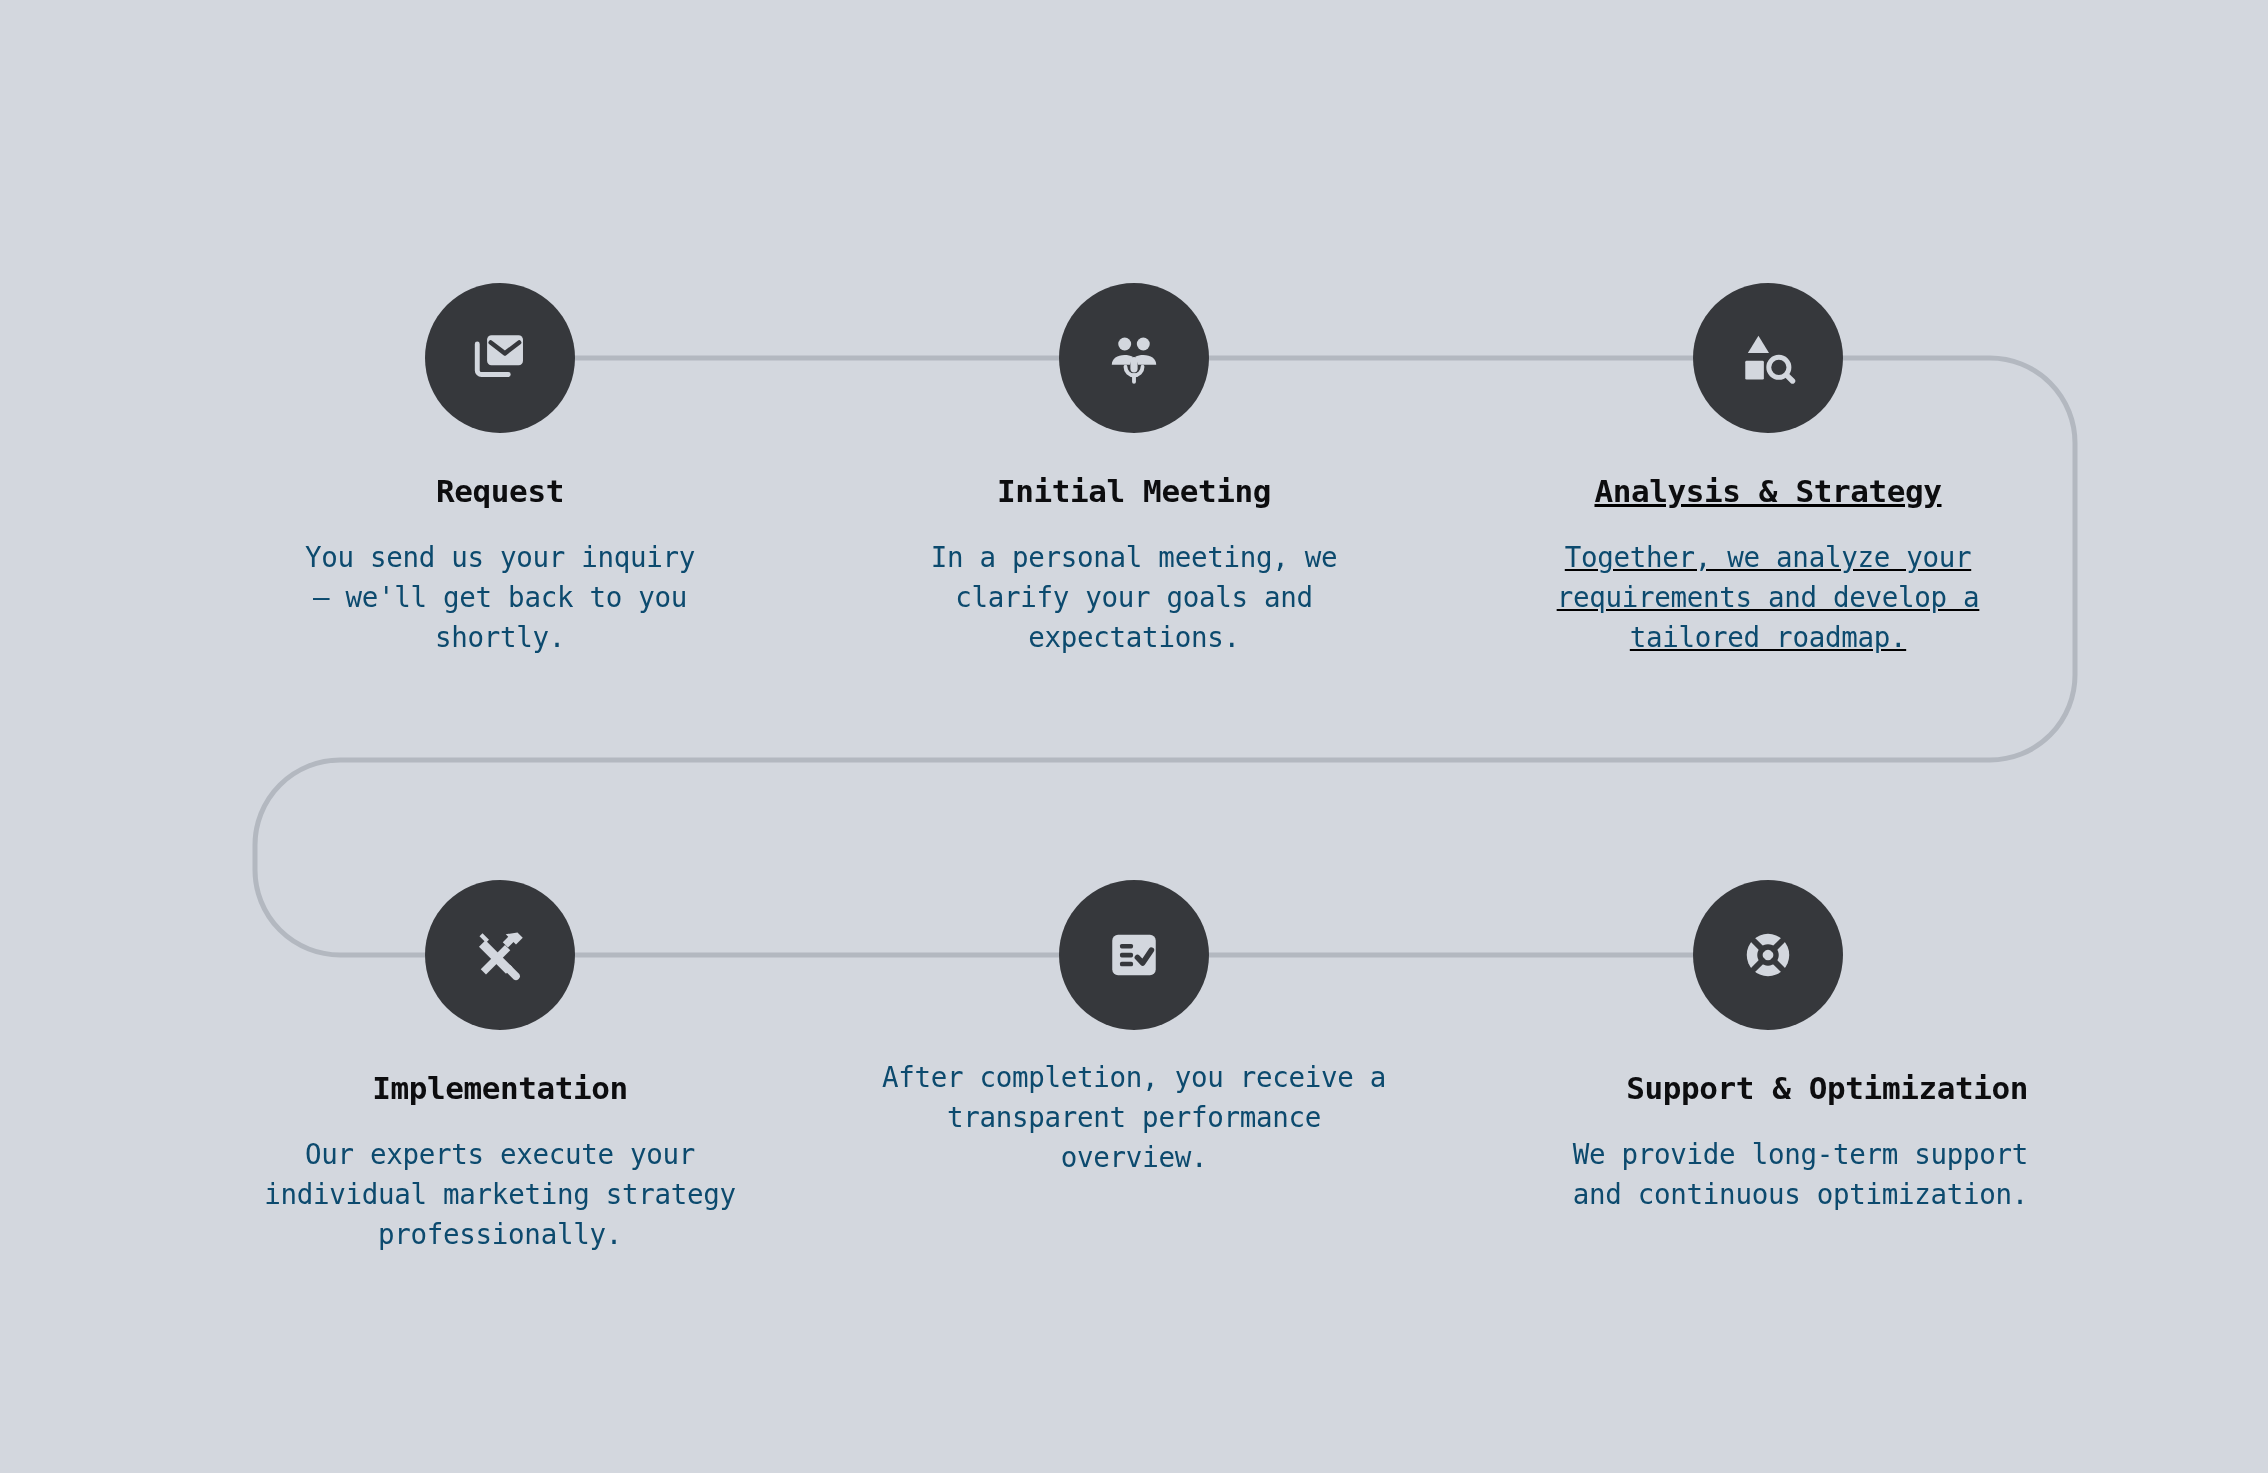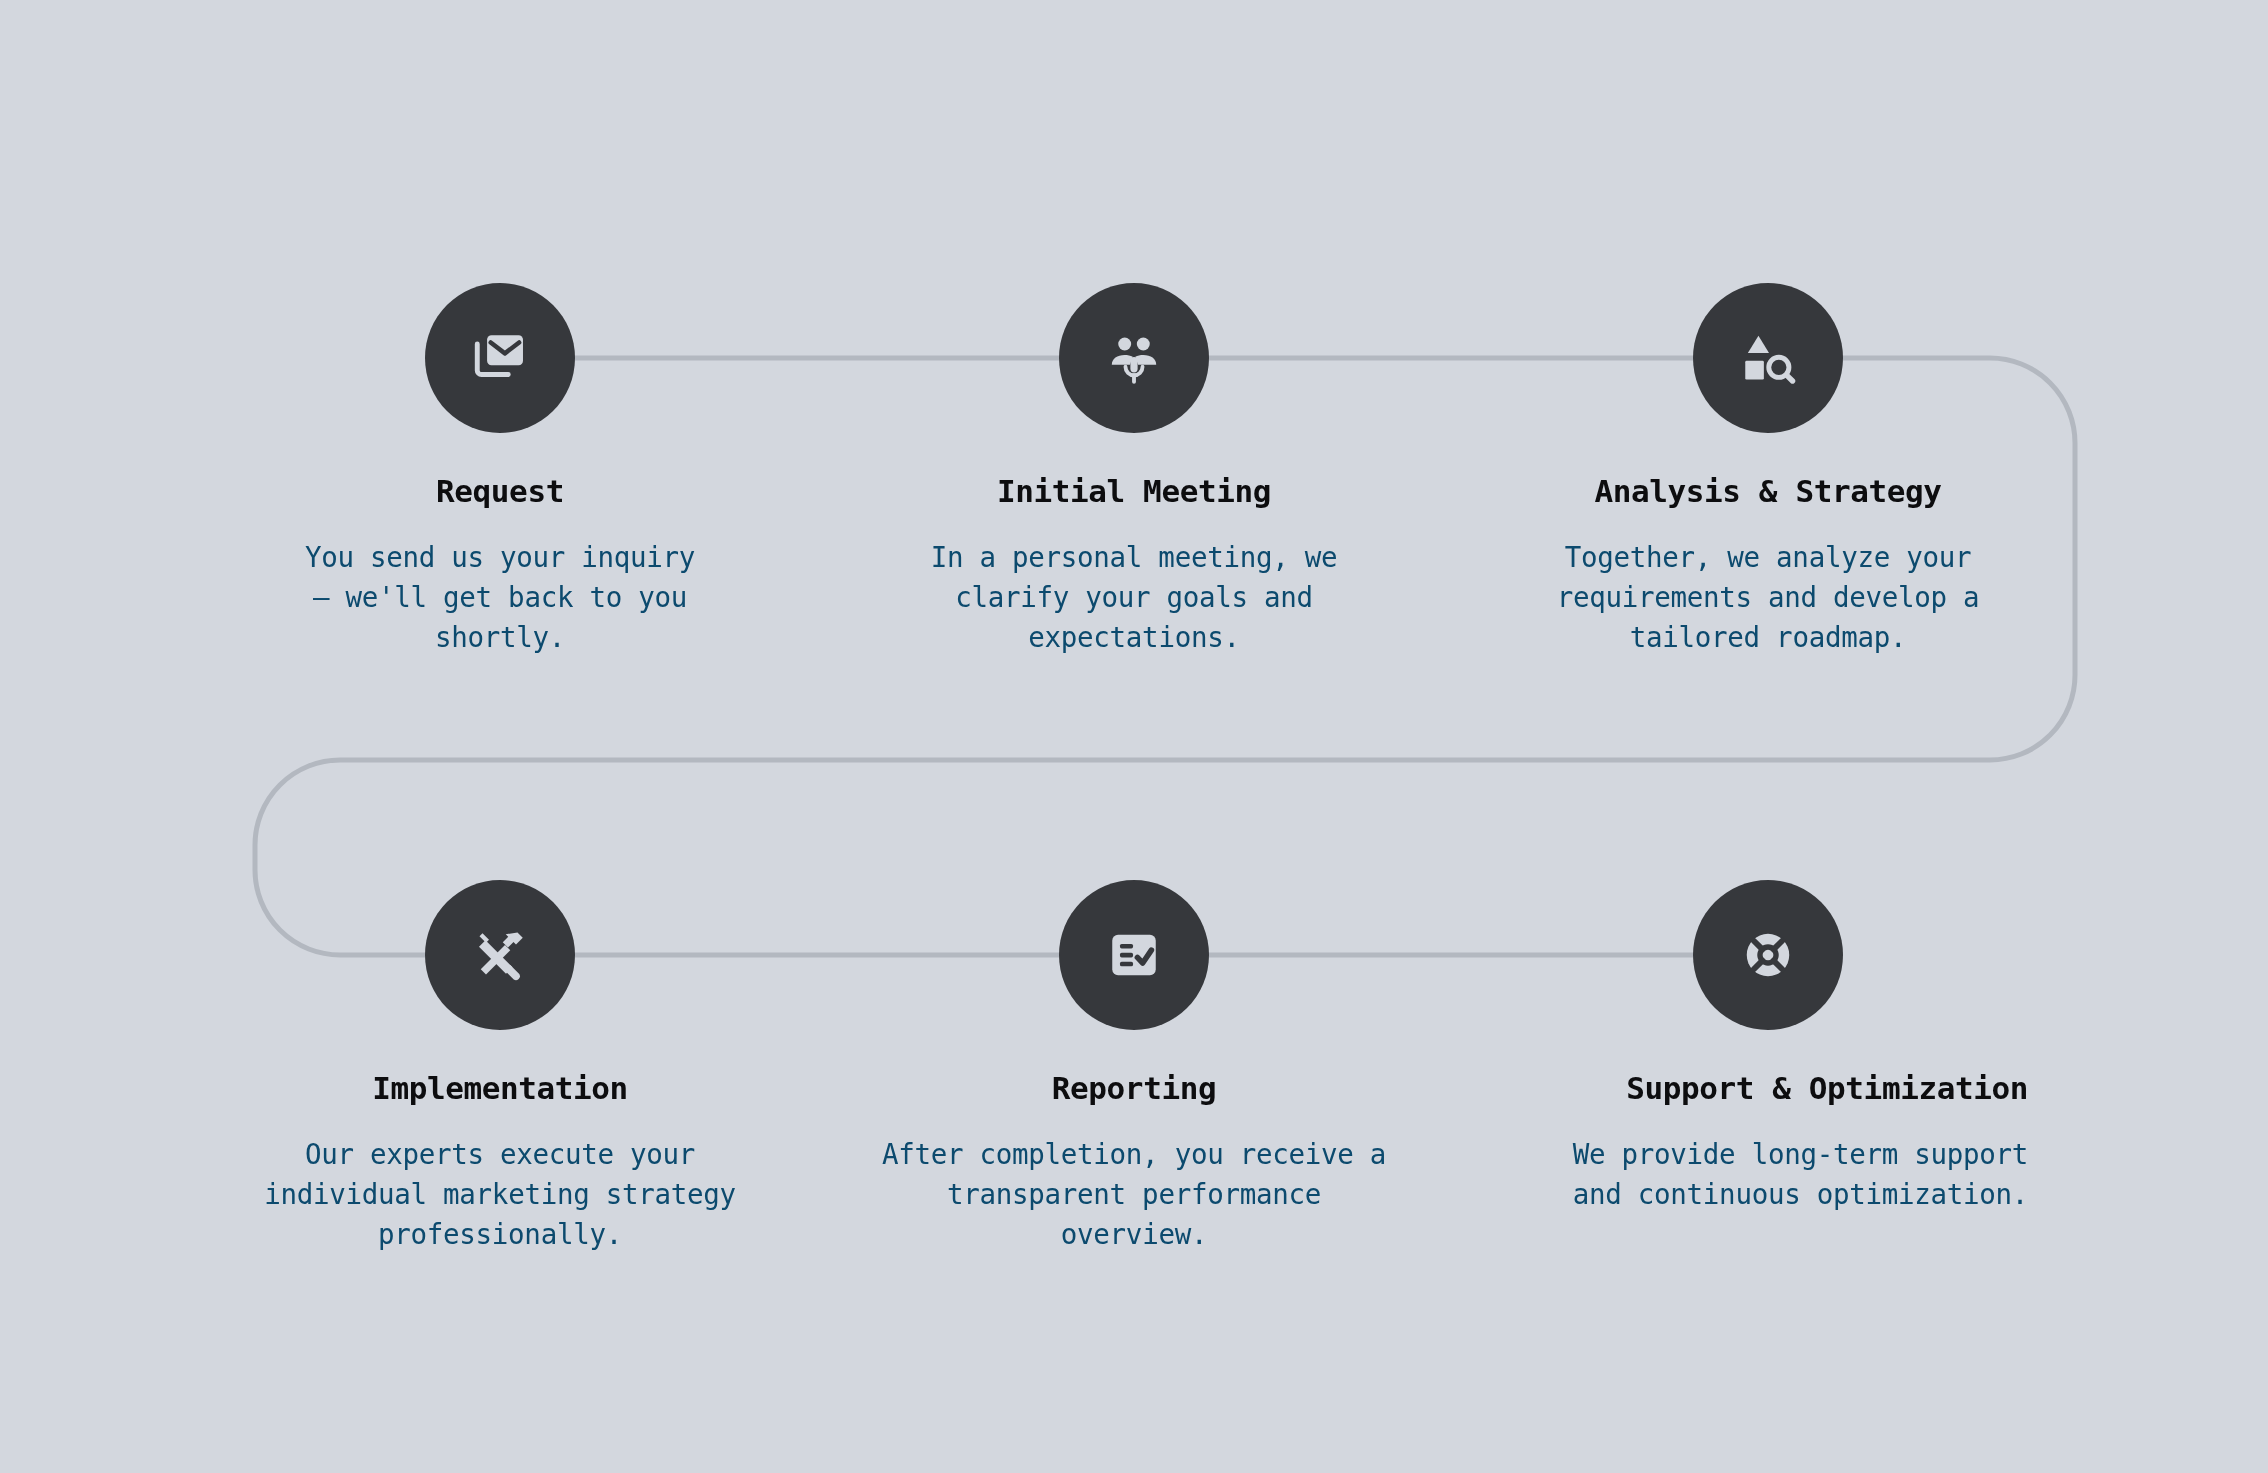--- a/index.html
+++ b/index.html
@@ -107,21 +107,21 @@
           <rect x="10.6" y="11.6" width="2.8" height="6" rx="1.4" fill="#d3d7de"></rect>
           <path d="M8.7 15.4 a3.3 3.3 0 0 0 6.6 0" stroke="#d3d7de" stroke-width="1.5" fill="none" stroke-linecap="round"></path>
           <path d="M12 18.7 v2.5" stroke="#d3d7de" stroke-width="1.5" stroke-linecap="round"></path>
         </svg>
       </span>
     </div>
     <div class="step-title">Initial Meeting</div>
     <div class="step-desc">In a personal meeting, we clarify your goals and expectations.</div>
   </div>
 
-  <div class="step w-mid" style="left:1768px; top:283px;">
+  <div class="step w-mid" style="left:1768px; top:283px;text-decoration:underline;">
     <div class="node-circle">
       <span>
         <svg width="62" height="62" viewBox="0 0 24 24" fill="none">
           <path d="M8.3 3.4 L12.4 10.1 H4.2 Z" fill="#d3d7de"></path>
           <rect x="3.2" y="13.1" width="7.2" height="7.2" rx="0.5" fill="#d3d7de"></rect>
           <circle cx="16.2" cy="15.6" r="3.9" stroke="#d3d7de" stroke-width="1.9" fill="none"></circle>
           <path d="M19.2 18.6 L21.5 20.9" stroke="#d3d7de" stroke-width="2.1" stroke-linecap="round"></path>
         </svg>
       </span>
     </div>
@@ -153,21 +153,20 @@
       <span>
         <svg width="58" height="58" viewBox="0 0 24 24" fill="none">
           <rect x="3.0" y="3.6" width="18" height="16.8" rx="2.4" fill="#d3d7de"></rect>
           <rect x="6.2" y="7.4" width="5.4" height="1.9" rx="0.7" fill="#36383c"></rect>
           <rect x="6.2" y="11.1" width="5.4" height="1.9" rx="0.7" fill="#36383c"></rect>
           <rect x="6.2" y="14.8" width="5.4" height="1.9" rx="0.7" fill="#36383c"></rect>
           <path d="M13.4 13.0 L15.6 15.3 L19.2 10.0" stroke="#36383c" stroke-width="2.3" fill="none" stroke-linecap="round" stroke-linejoin="round"></path>
         </svg>
       </span>
     </div>
-    <div class="step-title">Reporting</div>
     <div class="step-desc">After completion, you receive a transparent performance overview.</div>
   </div>
 
   <div class="step w-wide" style="left:1768px; top:880px;text-align:right;">
     <div class="node-circle">
       <span>
         <svg width="56" height="56" viewBox="0 0 24 24" fill="none">
           <circle cx="12" cy="12" r="9.1" fill="#d3d7de"></circle>
           <circle cx="12" cy="12" r="4.6" fill="#36383c"></circle>
           <circle cx="12" cy="12" r="2.3" fill="#d3d7de"></circle>

